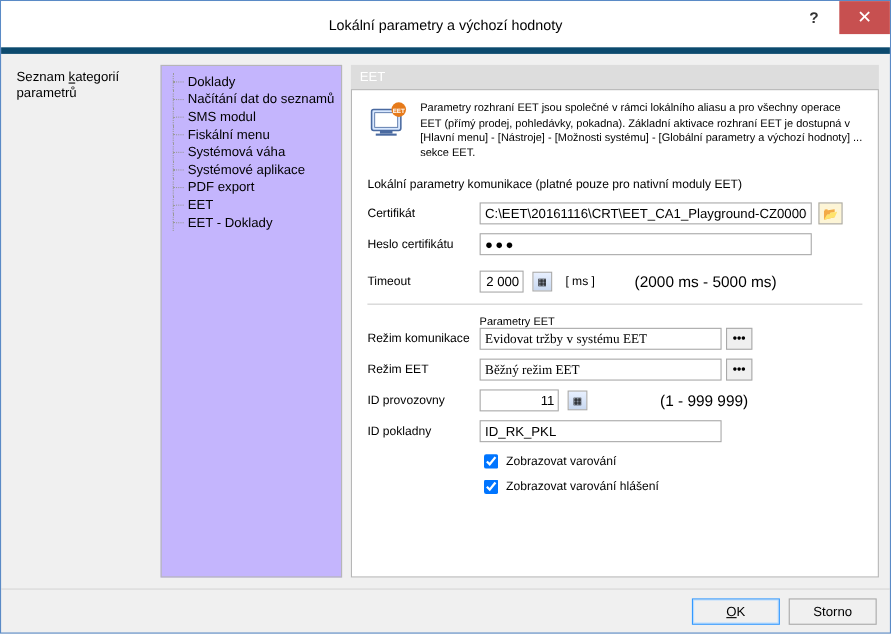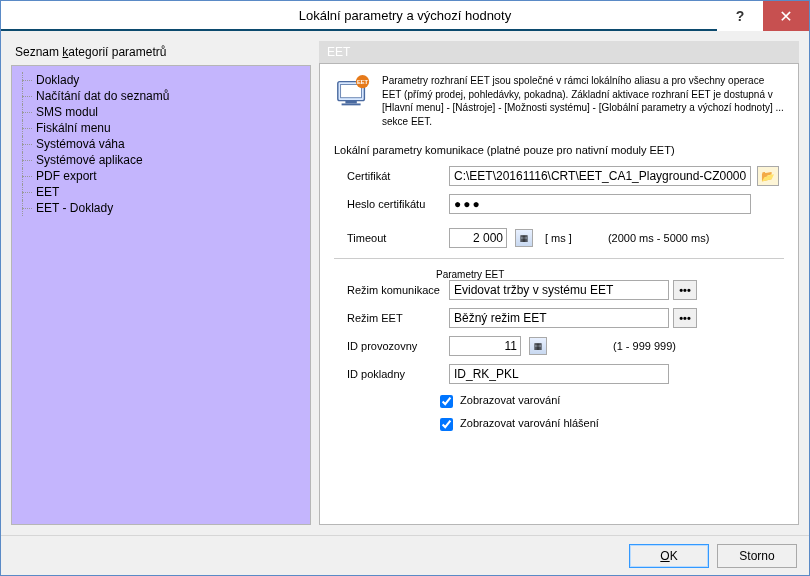--- a/index.html
+++ b/index.html
@@ -14,27 +14,27 @@
   }
   .window {
     width: 810px;
     height: 576px;
     background: #f0f0f0;
     border: 1px solid #5a8ac6;
     display: flex;
     flex-direction: column;
   }
   .titlebar {
-    height: 30px;
+    height: 48px;
     background: #fff;
     display: flex;
     align-items: center;
     justify-content: center;
     position: relative;
-    border-bottom: 2px solid #0c4a6e;
+    border-bottom: 6px solid #0c4a6e;
   }
   .titlebar-title {
     font-size: 13px;
     color: #000;
   }
   .titlebar-buttons {
     position: absolute;
     right: 0;
     top: 0;
     height: 30px;
@@ -60,21 +60,21 @@
   }
   .body {
     flex: 1;
     display: flex;
     padding: 10px;
     gap: 8px;
   }
   .left-panel {
     width: 300px;
     display: flex;
-    flex-direction: column;
+    flex-direction: row;
   }
   .left-label {
     padding: 4px 4px 6px 4px;
     color: #000;
   }
   .tree {
     flex: 1;
     background: #c4b5fd;
     border: 1px solid #b6b6b6;
     padding: 6px 4px;
@@ -152,34 +152,33 @@
   .form-row {
     display: flex;
     align-items: center;
     margin-bottom: 8px;
     gap: 6px;
   }
   .form-label {
     width: 96px;
     font-size: 11px;
     flex-shrink: 0;
-    margin-left: 13px;
   }
   .input {
     border: 1px solid #a9a9a9;
     height: 20px;
     padding: 1px 4px;
     font-size: 12px;
     font-family: inherit;
     background: #fff;
   }
   .input-cert { width: 302px; }
   .input-pass { width: 302px; letter-spacing: 2px; }
-  .input-timeout { width: 58px; text-align: right; padding-right: 3px;}
-  .input-combo { width: 220px; }
+  .input-timeout { width: 40px; text-align: right; padding-right: 3px;}
+  .input-combo { width: 220px; font-family: Liberation Serif, serif; }
   .input-prov { width: 72px; text-align: right; padding-right: 3px;}
   .input-pok { width: 220px; }
   .icon-btn {
     width: 22px;
     height: 20px;
     border: 1px solid #a9a9a9;
     background: #f5f5f5;
     display: inline-flex;
     align-items: center;
     justify-content: center;
@@ -187,21 +186,21 @@
     cursor: default;
   }
   .icon-btn.folder {
     background: #fdf5d6;
   }
   .unit-text {
     font-size: 11px;
     margin-left: 6px;
   }
   .range-text {
-    font-size: 11px;
+    font-size: 14px;
     margin-left: 30px;
   }
   .params-header {
     font-size: 10px;
     margin-left: 102px;
     margin-bottom: 0;
   }
   .combo-group {
     display: flex;
     gap: 4px;

